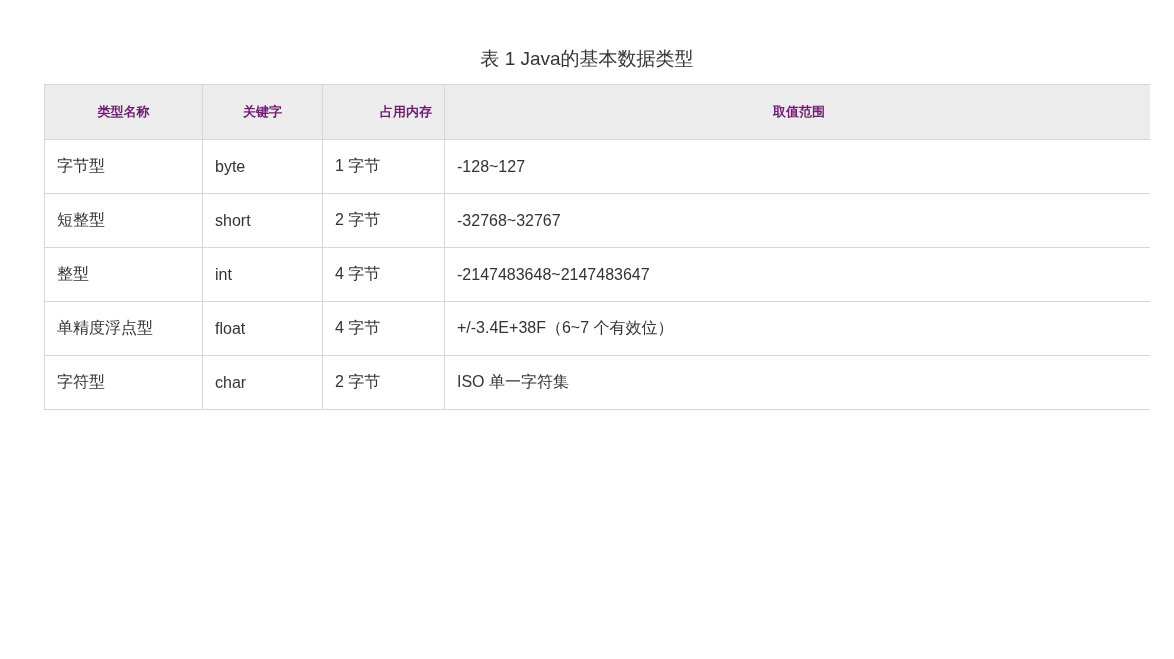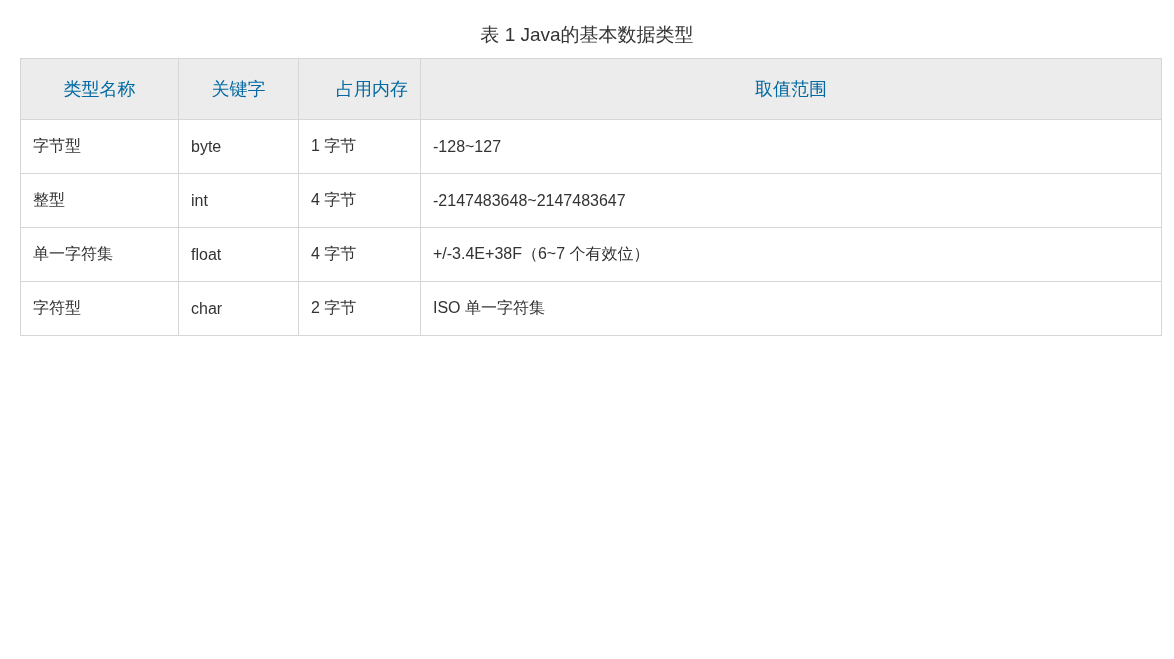--- a/index.html
+++ b/index.html
@@ -1,16 +1,16 @@
 <!DOCTYPE html>
 <html><head>
   <meta charset="utf-8">
   <style>
     * {
-      margin: 4px;
+      margin: 12px;
       padding: 0;
       box-sizing: border-box;
     }
     body {
       font-family: "Microsoft YaHei", "PingFang SC", "Helvetica Neue", Arial, sans-serif;
       background: #ffffff;
       padding: 8px;
       color: #333333;
     }
     .table-caption {
@@ -20,26 +20,26 @@
       margin-bottom: 10px;
       padding-top: 2px;
     }
     table {
       width: 100%;
       border-collapse: collapse;
       table-layout: auto;
     }
     th {
       background: #ececec;
-      font-weight: normal;
+      font-weight: bold;
       text-align: center;
       padding: 18px 12px;
       border: 1px solid #d6d6d6;
-      font-size: 18px;
-      color: #0369a1;
+      font-size: 13px;
+      color: #701a75;
     }
     td {
       padding: 16px 12px;
       border: 1px solid #d6d6d6;
       font-size: 16px;
       color: #333333;
       text-align: left;
       vertical-align: middle;
     }
     .col-name { width: 158px; }
@@ -62,27 +62,33 @@
     </tr>
   </thead>
   <tbody>
     <tr>
       <td>字节型</td>
       <td>byte</td>
       <td>1 字节</td>
       <td>-128~127</td>
     </tr>
     <tr>
+      <td>短整型</td>
+      <td>short</td>
+      <td>2 字节</td>
+      <td>-32768~32767</td>
+    </tr>
+    <tr>
       <td>整型</td>
       <td>int</td>
       <td>4 字节</td>
       <td>-2147483648~2147483647</td>
     </tr>
     <tr>
-      <td>单一字符集</td>
+      <td>单精度浮点型</td>
       <td>float</td>
       <td>4 字节</td>
       <td>+/-3.4E+38F（6~7 个有效位）</td>
     </tr>
     <tr>
       <td>字符型</td>
       <td>char</td>
       <td>2 字节</td>
       <td>ISO 单一字符集</td>
     </tr>

